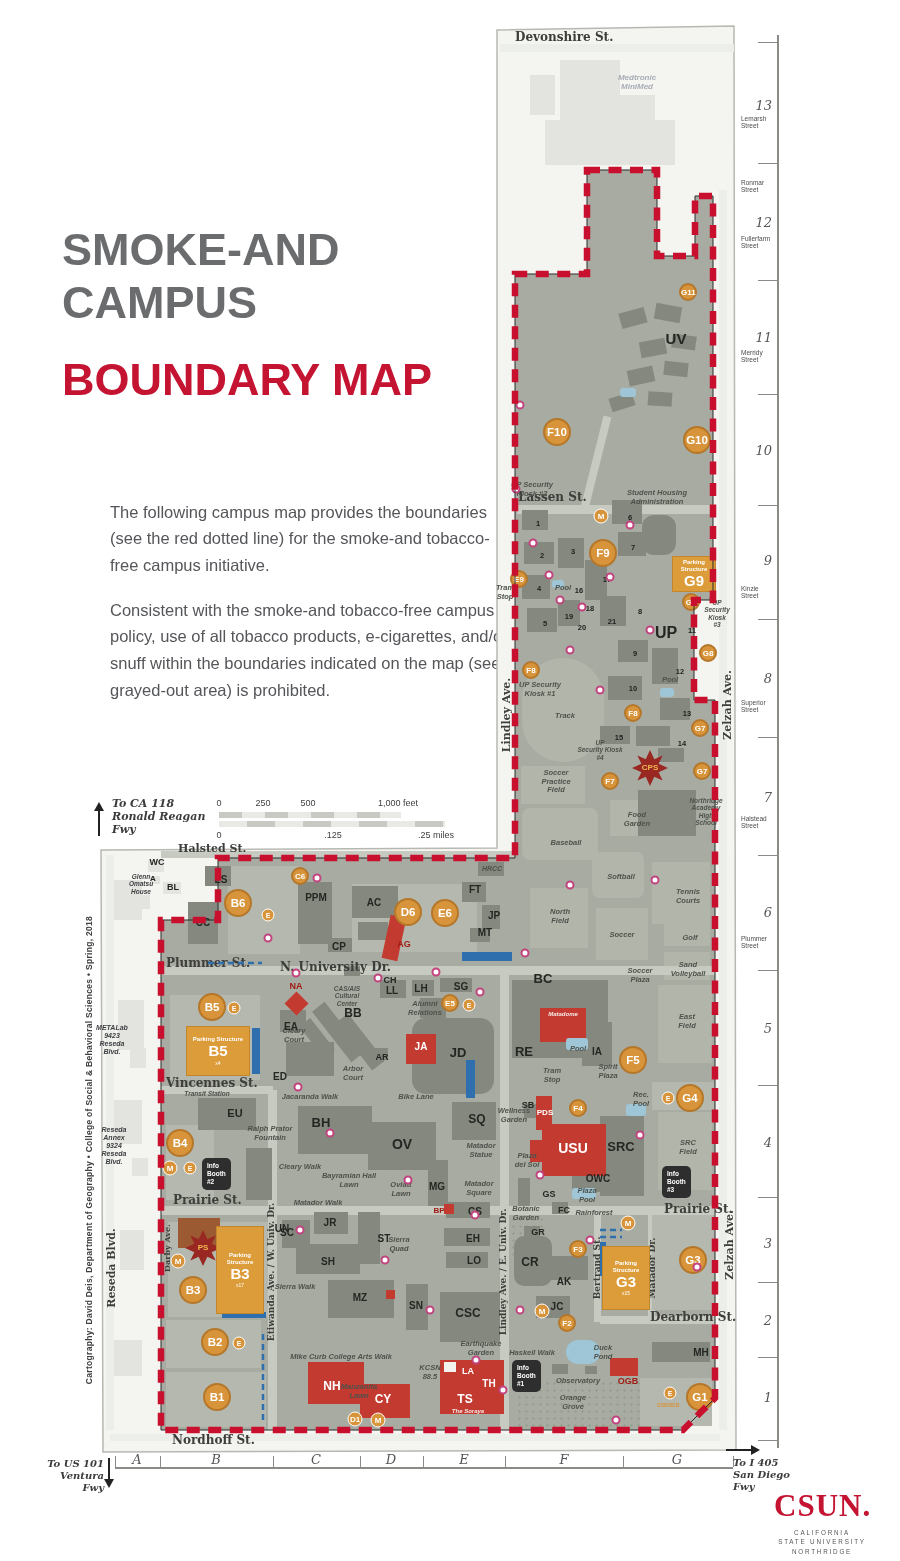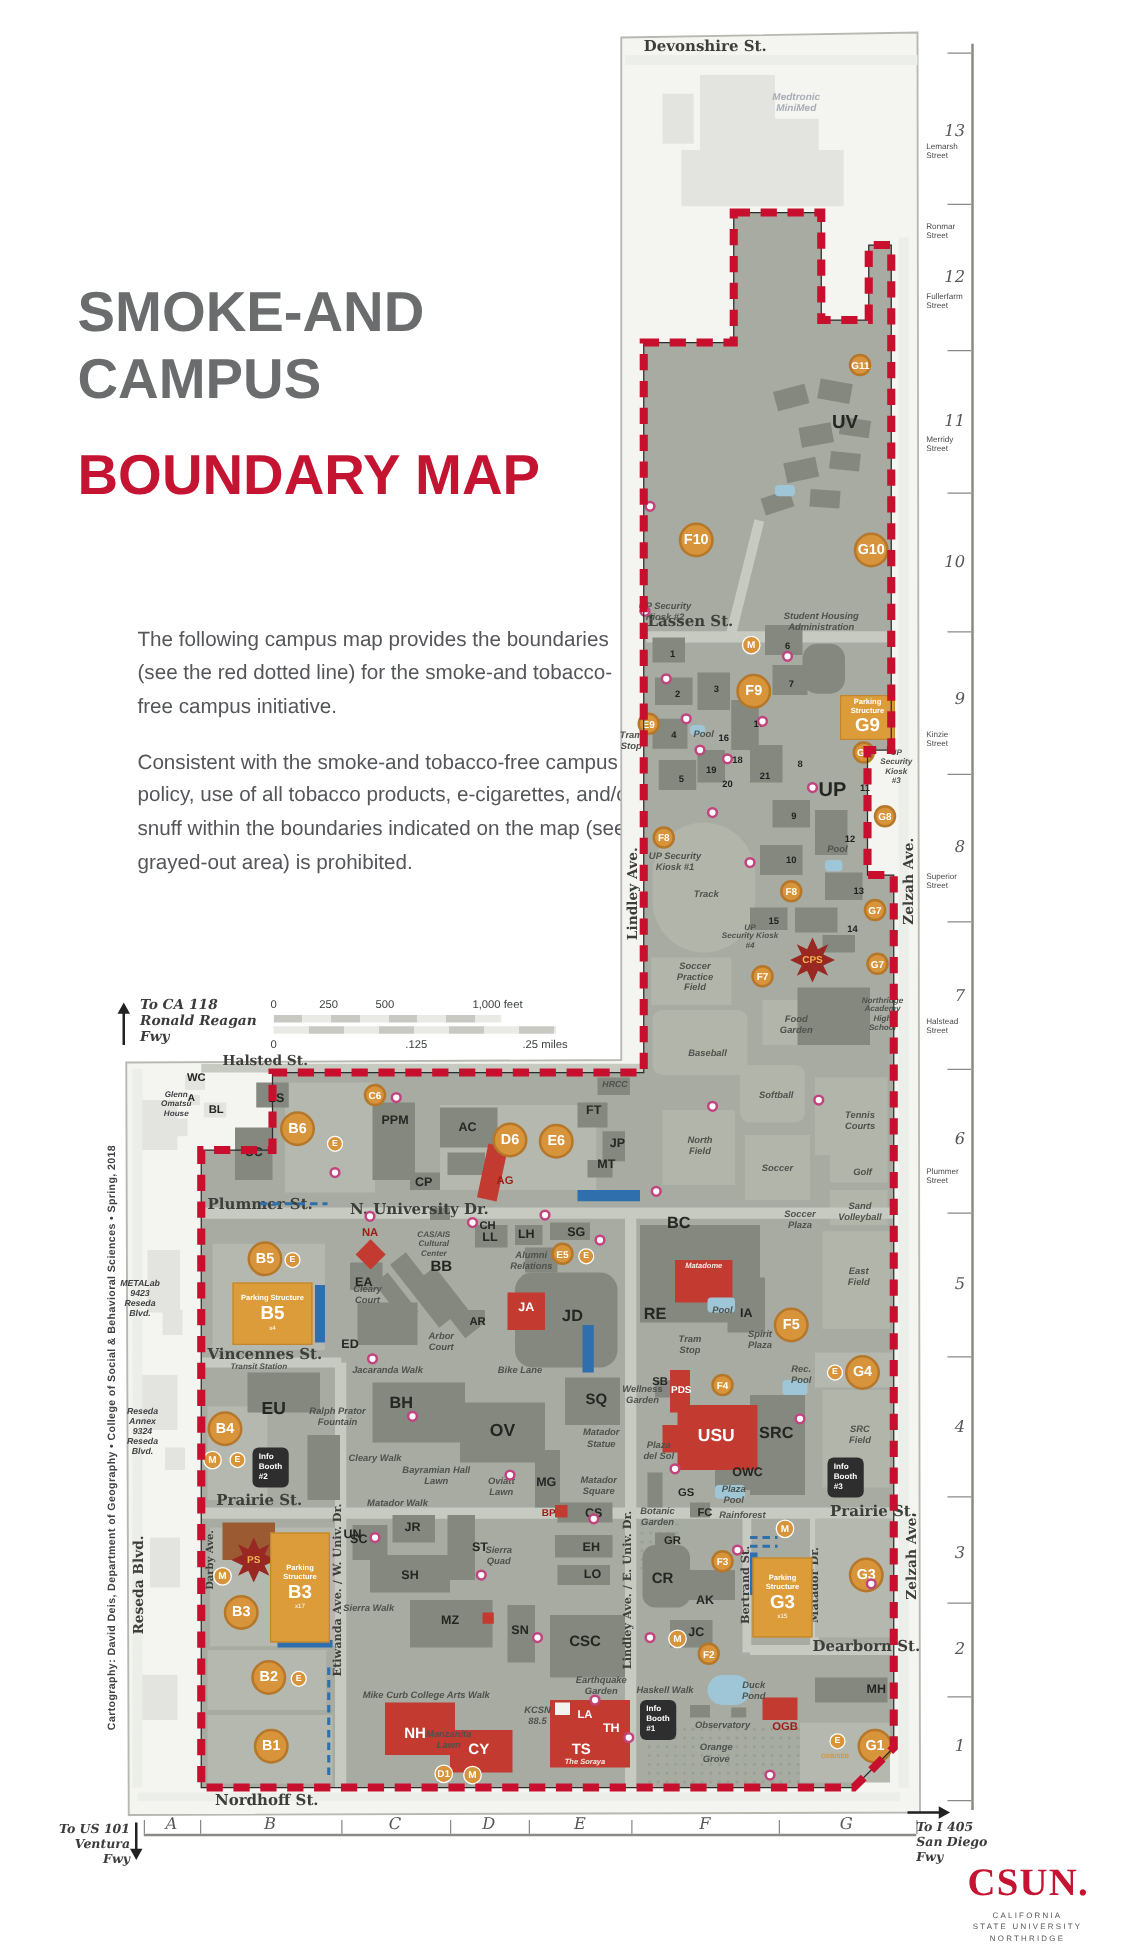--- a/index.html
+++ b/index.html
@@ -436,21 +436,21 @@
       <div class="cd" style="left: 353px; top: 1013px; font-size: 12px;">BB</div>
       <div class="cd" style="left: 291px; top: 1026px; font-size: 10px;">EA</div>
       <div class="cd" style="left: 280px; top: 1076px; font-size: 10px;">ED</div>
       <div class="cd" style="left: 382px; top: 1057px; font-size: 9px;">AR</div>
       <div class="cd w" style="left: 421px; top: 1046px; font-size: 10px;">JA</div>
       <div class="cd" style="left: 458px; top: 1052px; font-size: 13px;">JD</div>
       <div class="cd dr" style="left: 296px; top: 986px; font-size: 9px;">NA</div>
       <div class="cd" style="left: 524px; top: 1051px; font-size: 13px;">RE</div>
       <div class="cd" style="left: 543px; top: 978px; font-size: 13px;">BC</div>
       <div class="cd" style="left: 597px; top: 1051px; font-size: 10px;">IA</div>
-      <div class="cd" style="left: 219px; top: 1113px; font-size: 14px; margin-top: 13px;">EU</div>
+      <div class="cd" style="left: 235px; top: 1113px; font-size: 11px;">EU</div>
       <div class="cd" style="left: 321px; top: 1122px; font-size: 13px;">BH</div>
       <div class="cd" style="left: 477px; top: 1119px; font-size: 12px;">SQ</div>
       <div class="cd" style="left: 402px; top: 1144px; font-size: 14px;">OV</div>
       <div class="cd" style="left: 266px; top: 1228px; font-size: 10px; padding-left: 32px;">UN</div>
       <div class="cd" style="left: 437px; top: 1186px; font-size: 10px;">MG</div>
       <div class="cd" style="left: 528px; top: 1105px; font-size: 9px;">SB</div>
       <div class="cd" style="left: 598px; top: 1178px; font-size: 10px;">OWC</div>
       <div class="cd" style="left: 549px; top: 1194px; font-size: 9px;">GS</div>
       <div class="cd" style="left: 564px; top: 1210px; font-size: 9px;">FC</div>
       <div class="cd" style="left: 538px; top: 1232px; font-size: 9px;">GR</div>

